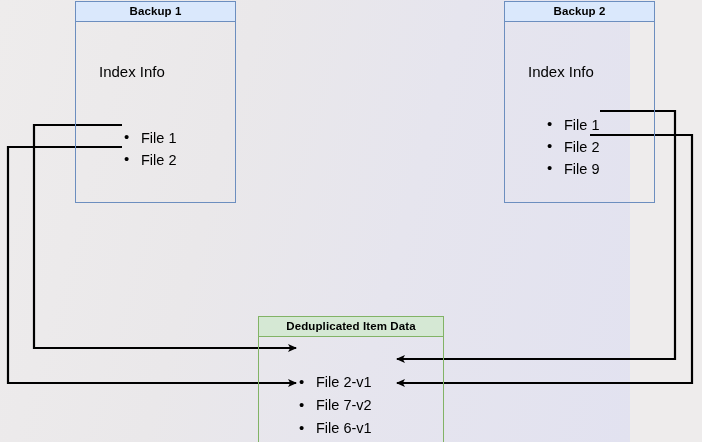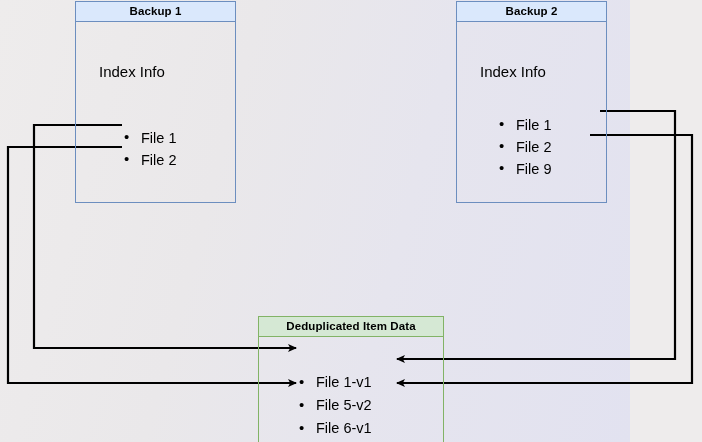--- a/index.html
+++ b/index.html
@@ -64,21 +64,21 @@
   .node.green .title {
     background: #d5e8d4;
     border: 1px solid #82b366;
   }
   .node.green .body {
     border: 1px solid #82b366;
     border-top: none;
   }
 
   #backup1 { left: 75px; top: 1px; width: 161px; height: 202px; }
-  #backup2 { left: 446px; top: 1px; width: 161px; height: 202px; padding-left: 10px; }
+  #backup2 { left: 494px; top: 1px; width: 161px; height: 202px; padding-left: 10px; }
   #dedup   { left: 258px; top: 280px; width: 186px; height: 160px; margin-top: 36px; }
 
   .index-label {
     position: absolute;
     font-size: 15px;
     color: #000;
     white-space: nowrap;
   }
   #backup1-index { left: 23px; top: 41px; }
   #backup2-index { left: 23px; top: 41px; }
@@ -155,20 +155,20 @@
         <li>File 2</li>
         <li>File 9</li>
       </ul>
     </div>
   </div>
 
   <div class="node green" id="dedup">
     <div class="title">Deduplicated Item Data</div>
     <div class="body">
       <ul class="filelist" id="dedup-files">
-        <li>File 1-v1</li>
-        <li>File 5-v2</li>
+        <li>File 2-v1</li>
+        <li>File 7-v2</li>
         <li>File 6-v1</li>
       </ul>
     </div>
   </div>
 
 </div>
 
 </body></html>

